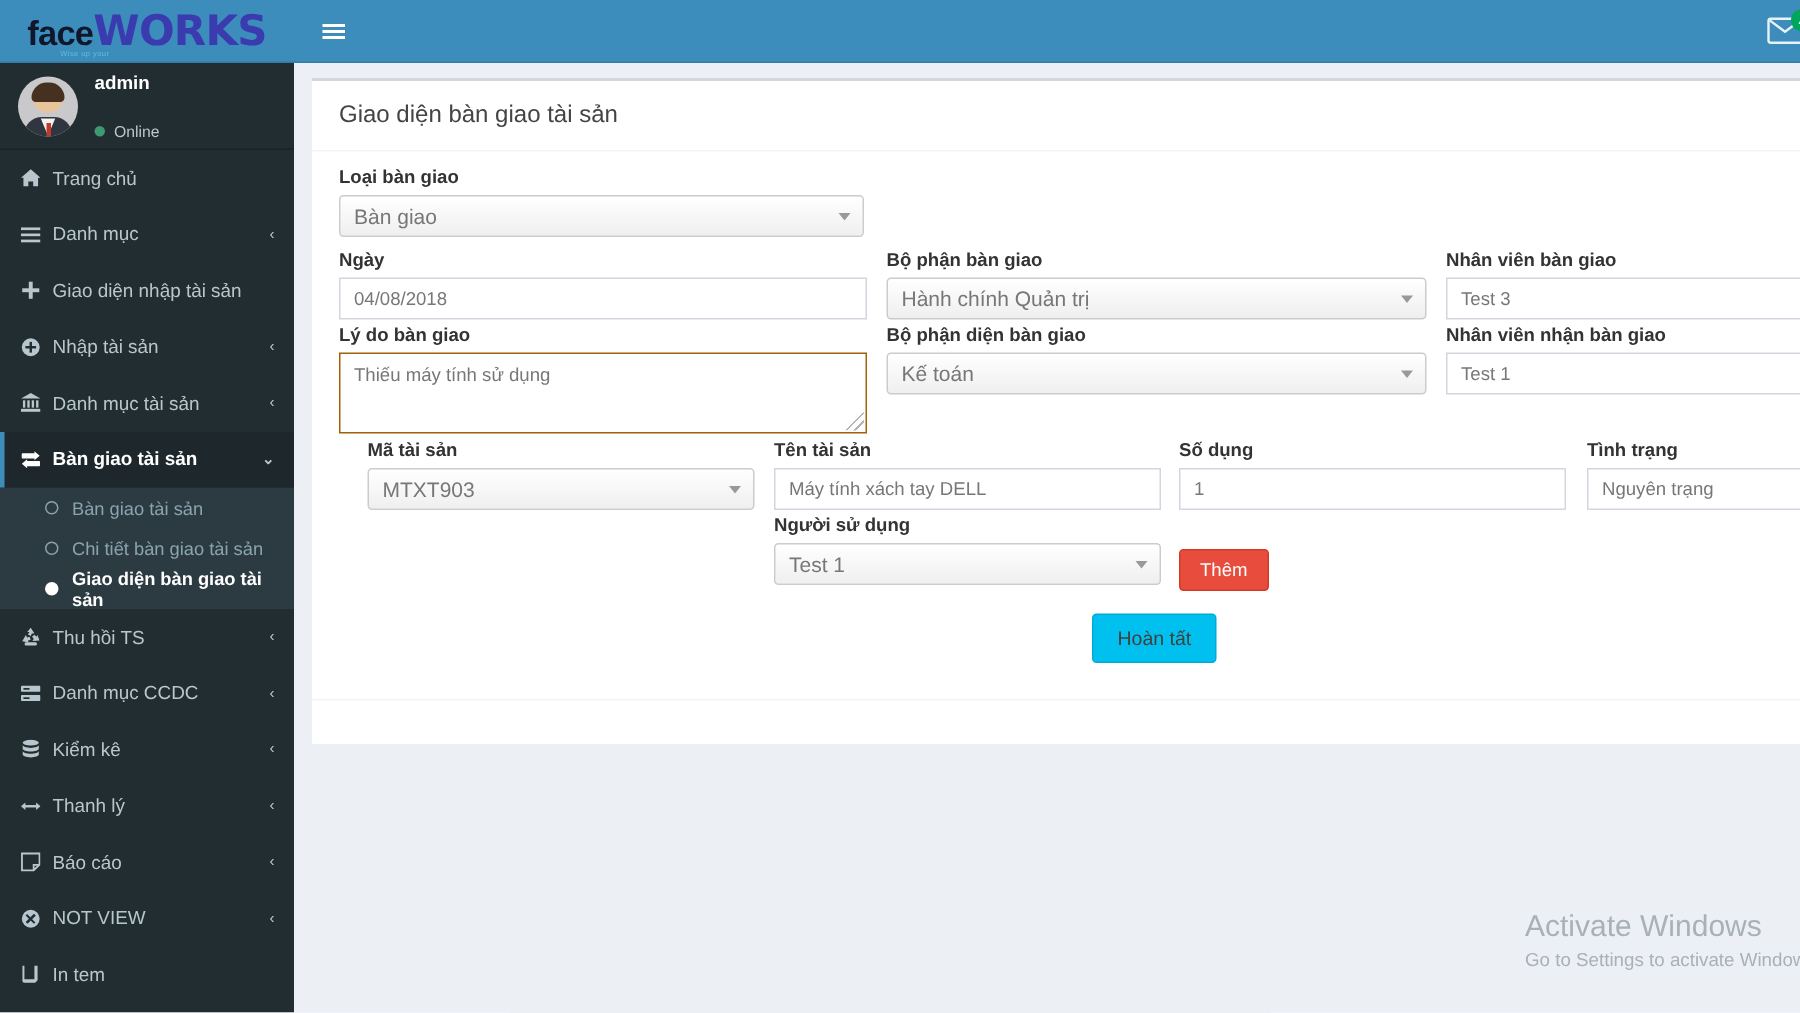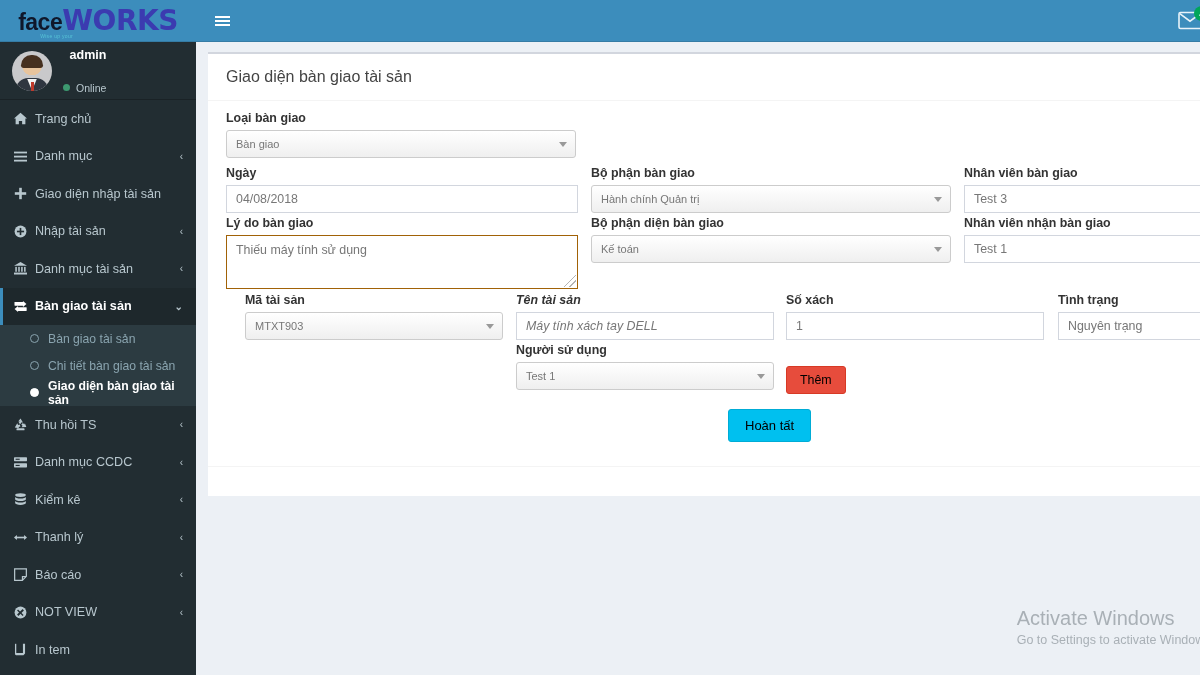--- a/index.html
+++ b/index.html
@@ -59,21 +59,21 @@
   }
   .avatar .shirt {
     position: absolute; left: 15px; bottom: 0; width: 10px; height: 12px;
     background: #f2f2f2; clip-path: polygon(0 0,100% 0,50% 100%);
   }
   .avatar .tie {
     position: absolute; left: 18.5px; bottom: 0; width: 3px; height: 9px;
     background: #c0392b;
   }
   .userinfo { margin-left: 11px; }
-  .username { color: #fff; font-size: 12.5px; font-weight: bold; text-align: right; }
+  .username { color: #fff; font-size: 12.5px; font-weight: bold; }
   .userstatus { color: #b8c7ce; font-size: 10.5px; margin-top: 20px; display: flex; align-items: center; }
   .dot-online {
     width: 7px; height: 7px; border-radius: 50%;
     background: #3d9970; margin-right: 6px; display: inline-block;
   }
 
   .menu { list-style: none; }
   .menu > li > a {
     display: flex; align-items: center;
     height: 37.5px; padding: 0 11px;
@@ -157,21 +157,21 @@
     border: 1px solid #d2d6de; background: #fff;
     font-size: 12.4px; color: #777;
     padding: 0 9px; line-height: 26px;
     font-family: "Liberation Sans", sans-serif;
     white-space: nowrap; overflow: hidden;
   }
   .fsel {
     display: flex; align-items: center; width: 100%; height: 28px;
     border: 1px solid #ccc; border-radius: 3px;
     background: linear-gradient(#fff, #efefef);
-    font-size: 11px; color: #777; padding: 0 9px;
+    font-size: 14px; color: #777; padding: 0 9px;
     position: relative; cursor: pointer;
   }
   .fsel .caret {
     position: absolute; right: 8px; top: 50%; margin-top: -2px;
     width: 0; height: 0;
     border-left: 4px solid transparent; border-right: 4px solid transparent;
     border-top: 5px solid #999;
   }
   .ftext {
     width: 100%; height: 54px; border: 1px solid #a16207;
@@ -181,26 +181,26 @@
   .resize-grip {
     position: absolute; right: 1px; bottom: 1px; width: 12px; height: 12px;
     background:
       linear-gradient(135deg, transparent 0 46%, #b5b5b5 46% 54%, transparent 54% 100%),
       linear-gradient(135deg, transparent 0 70%, #b5b5b5 70% 78%, transparent 78% 100%);
   }
 
   .fg { position: absolute; }
 
   .btn-add {
-    background: #e74c3c; color: #000000; border: 1px solid #d73925;
+    background: #e74c3c; color: #ffffff; border: 1px solid #d73925;
     border-radius: 3px; font-size: 12.4px; padding: 6px 13px;
     cursor: pointer; font-family: "Liberation Sans", sans-serif;
   }
   .btn-done {
-    background: #00c0ef; color: #000000; border: 1px solid #00acd6;
+    background: #00c0ef; color: #404040; border: 1px solid #00acd6;
     border-radius: 3px; font-size: 13px; padding: 8px 16px;
     cursor: pointer; font-family: "Liberation Sans", sans-serif;
   }
 
   .watermark {
     position: absolute; right: -14px; bottom: 28px;
     color: #b0b7bd; text-align: left; pointer-events: none;
     white-space: nowrap;
   }
   .wm1 { font-size: 20px; color: #a9b0b6; }
@@ -503,27 +503,27 @@
         </div>
 
         <div class="fg" style="left:37px; top:192px; width:258px;">
           <label class="flabel">Mã tài sản</label>
           <div class="fsel">
             <span>MTXT903</span>
             <span class="caret"></span>
           </div>
         </div>
 
-        <div class="fg" style="left:308px; top:192px; width:258px;font-style:italic;">
+        <div class="fg" style="left:308px; top:192px; width:258px;">
           <label class="flabel">Tên tài sản</label>
           <div class="fctl"><span>Máy tính xách tay DELL</span></div>
         </div>
 
         <div class="fg" style="left:578px; top:192px; width:258px;">
-          <label class="flabel">Số xách</label>
+          <label class="flabel">Số dụng</label>
           <div class="fctl"><span>1</span></div>
         </div>
 
         <div class="fg" style="left:850px; top:192px; width:258px;">
           <label class="flabel">Tình trạng</label>
           <div class="fctl"><span>Nguyên trạng</span></div>
         </div>
 
         <div class="fg" style="left:308px; top:242px; width:258px;">
           <label class="flabel">Người sử dụng</label>

